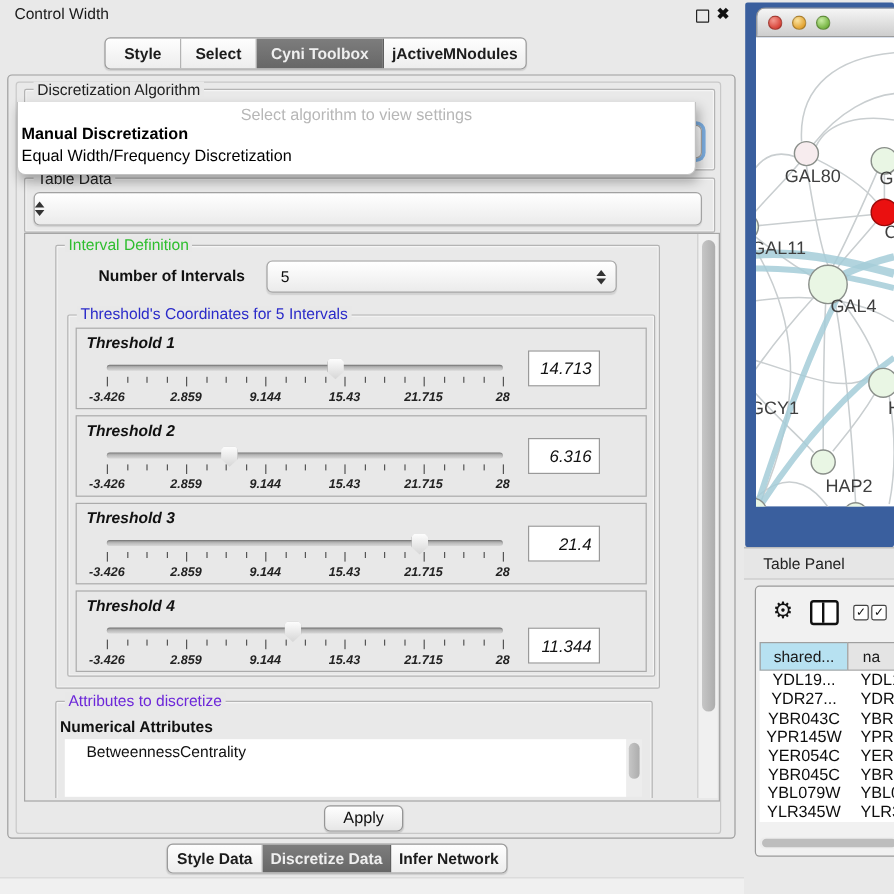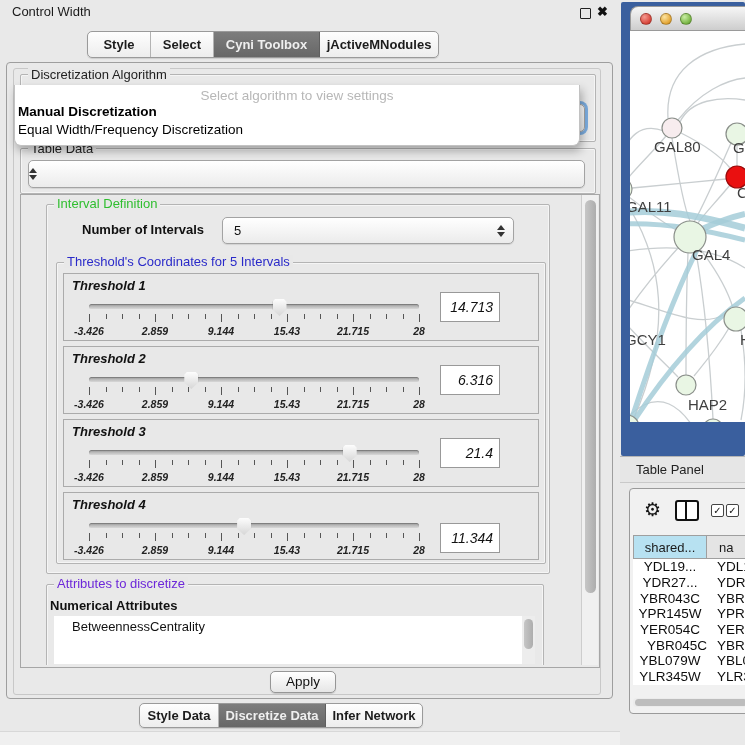--- a/index.html
+++ b/index.html
@@ -403,21 +403,21 @@
         </div>
         <div style="display: flex; height: 15.7px; align-items: center;">
           <div class="row-cell" style="width: 74px; text-align: center; flex: 0 0 auto;">YPR145W</div>
           <div class="row-cell" style="padding-left: 10px; flex: 0 0 auto;">YPR1</div>
         </div>
         <div style="display: flex; height: 15.7px; align-items: center;">
           <div class="row-cell" style="width: 74px; text-align: center; flex: 0 0 auto;">YER054C</div>
           <div class="row-cell" style="padding-left: 10px; flex: 0 0 auto;">YER0</div>
         </div>
         <div style="display: flex; height: 15.7px; align-items: center;">
-          <div class="row-cell" style="width: 74px; text-align: right; flex: 0 0 auto;">YBR045C</div>
+          <div class="row-cell" style="width: 74px; text-align: center; flex: 0 0 auto;">YBR045C</div>
           <div class="row-cell" style="padding-left: 10px; flex: 0 0 auto;">YBR0</div>
         </div>
         <div style="display: flex; height: 15.7px; align-items: center;">
           <div class="row-cell" style="width: 74px; text-align: center; flex: 0 0 auto;">YBL079W</div>
           <div class="row-cell" style="padding-left: 10px; flex: 0 0 auto;">YBL0</div>
         </div>
         <div style="display: flex; height: 15.7px; align-items: center;">
           <div class="row-cell" style="width: 74px; text-align: center; flex: 0 0 auto;">YLR345W</div>
           <div class="row-cell" style="padding-left: 10px; flex: 0 0 auto;">YLR3</div>
         </div>

